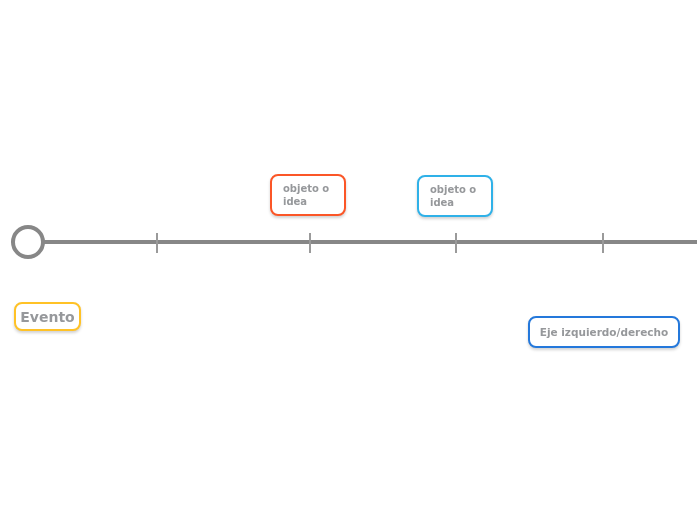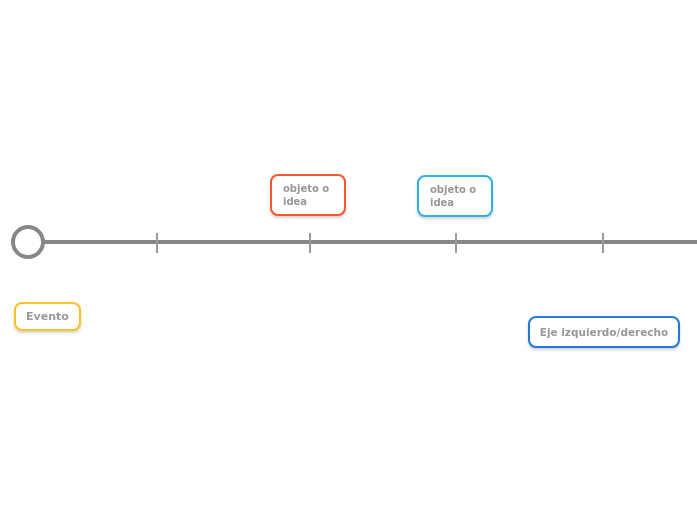--- a/index.html
+++ b/index.html
@@ -65,21 +65,21 @@
   .node .node-label {
     display: block;
     width: 100%;
     white-space: nowrap;
   }
   .node.evento {
     left: 14px;
     top: 302px;
     width: 67px;
     height: 29px;
-    font-size: 11px;
+    font-size: 14px;
     justify-content: flex-end;
     text-align: center;
   }
   .node.obj1 {
     left: 270px;
     top: 174px;
     width: 76px;
     height: 42px;
     font-size: 10px;
     line-height: 13px;

